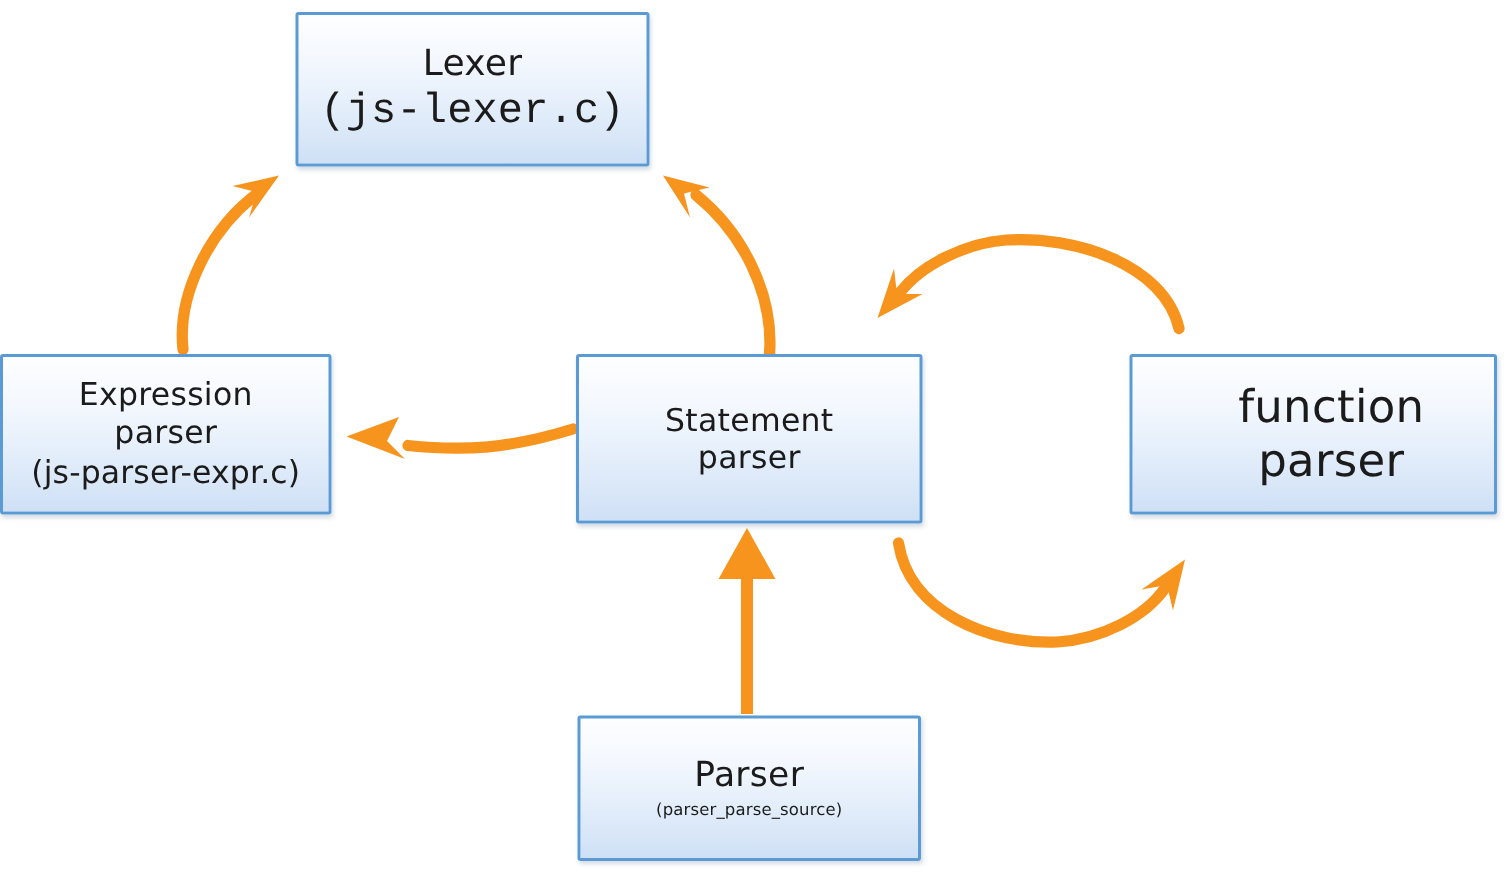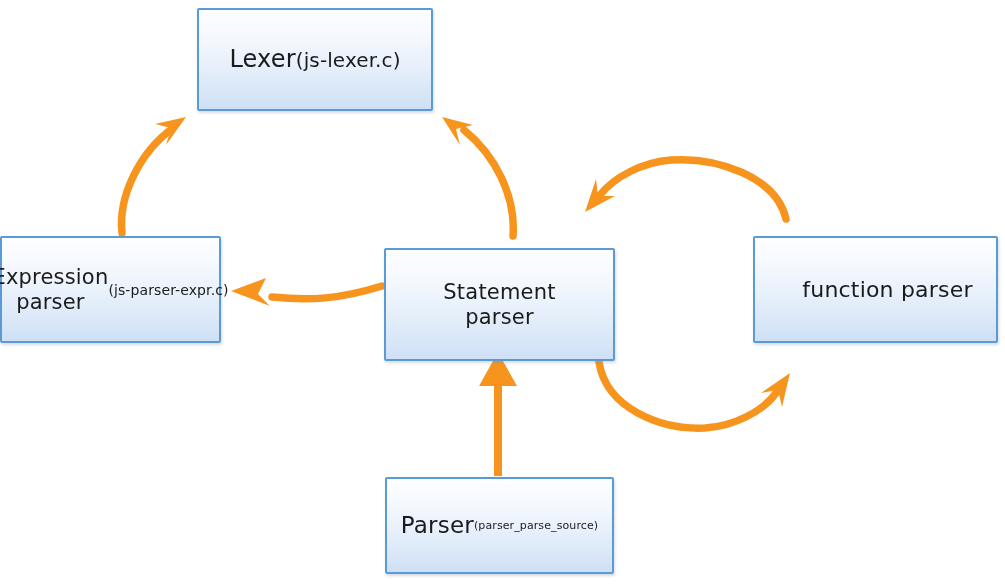--- a/index.html
+++ b/index.html
@@ -28,51 +28,52 @@
     height: 584px;
   }
   .node-box {
     position: absolute;
     box-sizing: border-box;
     border: 2px solid #5b9bd5;
     border-radius: 2px;
     background: linear-gradient(to bottom, #fdfeff 0%, #f4f8fe 30%, #e2edfa 65%, #cfe0f5 100%);
     box-shadow: 1px 2px 3px rgba(120,140,165,0.30);
     display: flex;
+    flex-direction: column;
     align-items: center;
     justify-content: center;
     text-align: center;
     color: #1b1b1b;
     line-height: 1.18;
     padding: 2px 4px;
   }
   .node-title {
     font-size: 21px;
     letter-spacing: 0.2px;
     white-space: pre-line;
   }
   .node-sub {
-    font-size: 14px;
+    font-size: 21px;
     letter-spacing: 0.1px;
     margin-top: 2px;
     white-space: nowrap;
   }
   
   #node-lexer      { left: 197px; top: 8px;   width: 236px; height: 103px; }
   #node-expression { left: 0;   top: 236px; width: 221px; height: 107px; }
-  #node-statement  { left: 384px; top: 248px; width: 231px; height: 113px; text-align: center; }
+  #node-statement  { left: 384px; top: 236px; width: 231px; height: 113px; text-align: center; }
   #node-function   { left: 753px; top: 236px; width: 245px; height: 107px; }
   #node-parser     { left: 385px; top: 477px; width: 229px; height: 97px; }
 
-  #node-function .node-title { font-size: 22px; margin-left: 24px; }
+  #node-function .node-title { font-size: 30px; margin-left: 24px; }
   #node-function .node-sub   { font-size: 17px; }
   #node-parser   .node-title { font-size: 23px; }
   #node-parser   .node-sub   { font-size: 11px; }
   #node-lexer    .node-title { font-size: 24px; }
-  #node-lexer    .node-sub   { font-size: 20px; }
+  #node-lexer    .node-sub   { font-size: 28px; font-family: Liberation Mono, monospace; }
 </style>
 </head>
 <body>
 
 <div id="diagram-root">
 
   <svg id="arrow-layer" viewBox="0 0 1005 584" xmlns="http://www.w3.org/2000/svg">
 
     <g>
       <path d="M 122 233 C 118 196 140 152 173 128" fill="none" stroke="#f7941e" stroke-width="7.5" stroke-linecap="round"></path>

